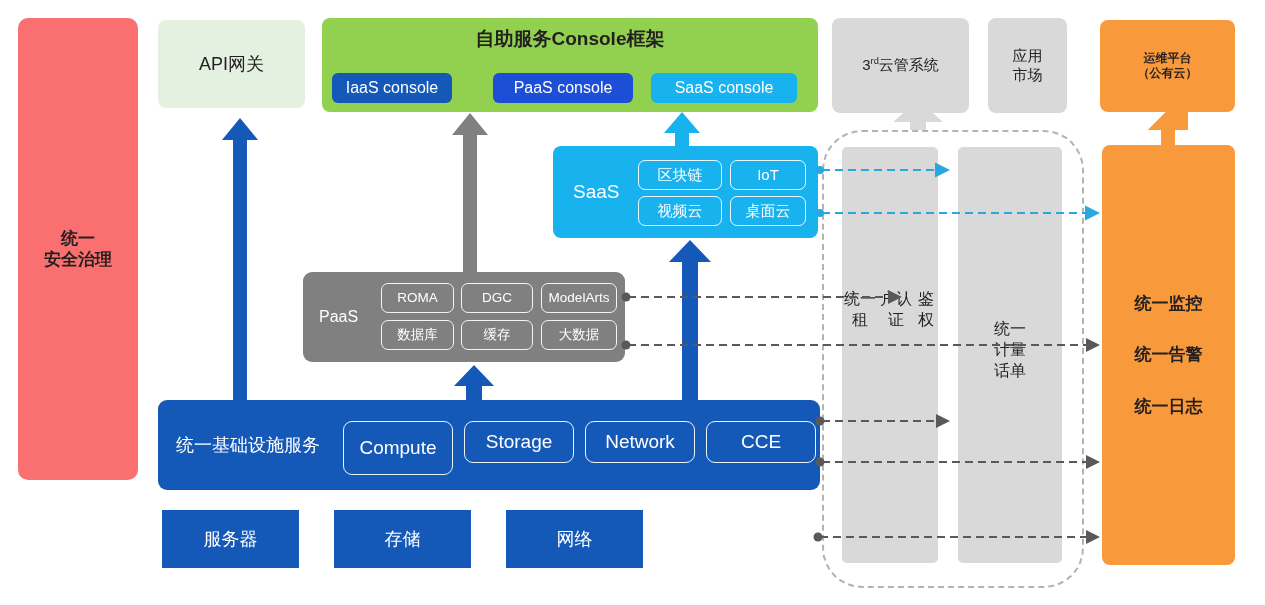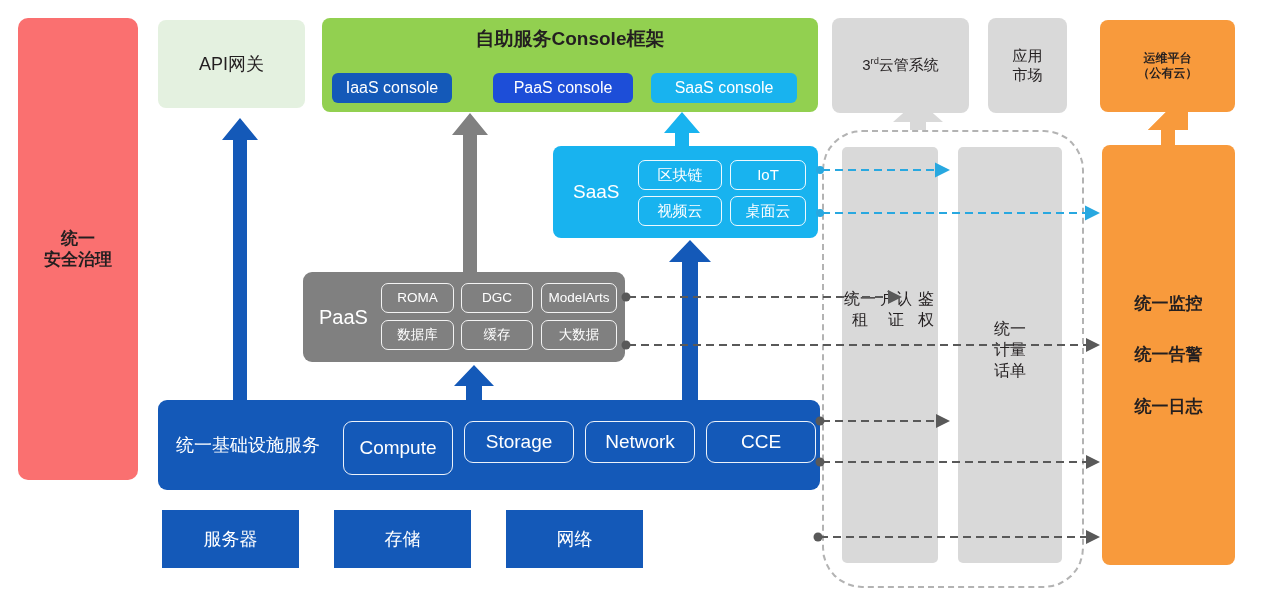--- a/index.html
+++ b/index.html
@@ -19,21 +19,21 @@
 
   .gray-top{background:#d9d9d9;border-radius:8px;color:#231f20;font-size:15px;}
   .orange-top{background:#f89a3c;border-radius:8px;color:#231f20;font-size:12px;font-weight:600;}
   .orange-tall{background:#f89a3c;border-radius:8px;color:#231f20;font-size:17px;font-weight:600;gap:30px;}
 
   .saas-panel{background:#18b3ef;border-radius:8px;}
   .saas-label{position:absolute;left:20px;top:50%;transform:translateY(-50%);color:#fff;font-size:19px;}
   .sub-chip{position:absolute;border:1.6px solid rgba(255,255,255,.92);border-radius:7px;color:#fff;font-size:15px;display:flex;align-items:center;justify-content:center;box-sizing:border-box;}
 
   .paas-panel{background:#808080;border-radius:9px;}
-  .paas-label{position:absolute;left:16px;top:50%;transform:translateY(-50%);color:#fff;font-size:20px;}
+  .paas-label{position:absolute;left:16px;top:50%;transform:translateY(-50%);color:#fff;font-size:16px;}
   .paas-chip{position:absolute;border:1.6px solid rgba(255,255,255,.9);border-radius:7px;color:#fff;font-size:13.5px;display:flex;align-items:center;justify-content:center;box-sizing:border-box;}
 
   .iaas-band{background:#1459b8;border-radius:9px;}
   .iaas-label{position:absolute;left:18px;top:50%;transform:translateY(-50%);color:#fff;font-size:18px;}
   .iaas-chip{position:absolute;border:1.6px solid rgba(255,255,255,.92);border-radius:9px;color:#fff;font-size:19px;display:flex;align-items:center;justify-content:center;box-sizing:border-box;}
   .hw-box{background:#1459b8;border-radius:0;color:#fff;font-size:18px;}
 
   .dashed-container{position:absolute;border:2.4px dashed #b3b3b3;border-radius:40px;box-sizing:border-box;}
   .gray-col{position:absolute;background:#d9d9d9;border-radius:5px;color:#231f20;font-size:16px;display:flex;align-items:flex-start;justify-content:center;padding-top:26px;text-align:center;line-height:1.3;box-sizing:border-box;}
 

